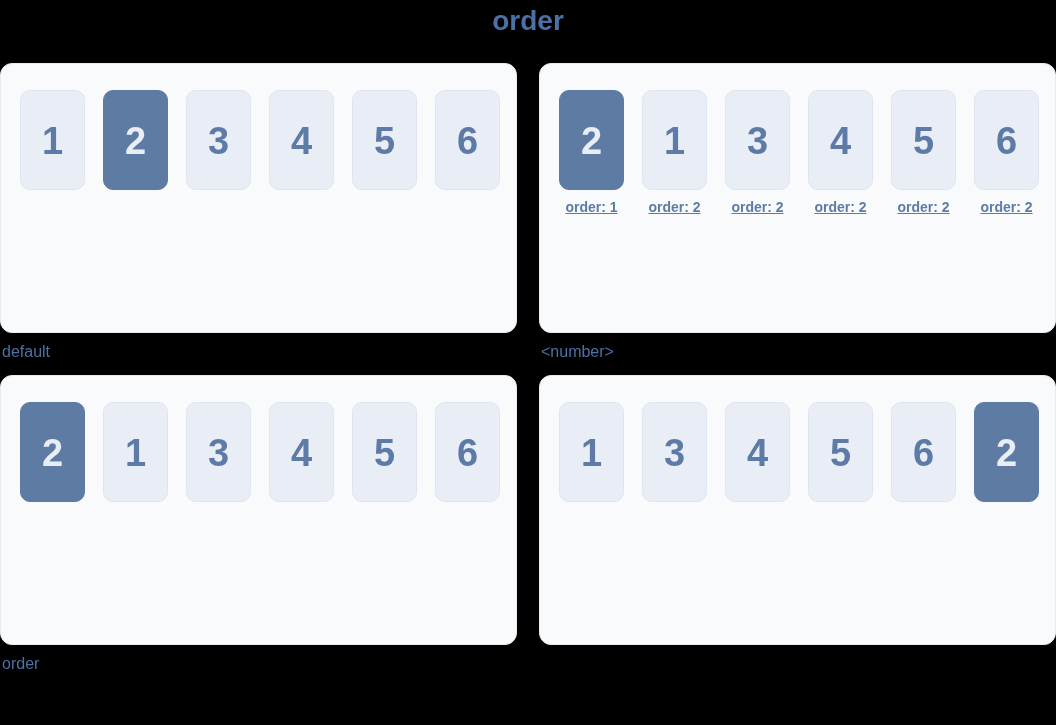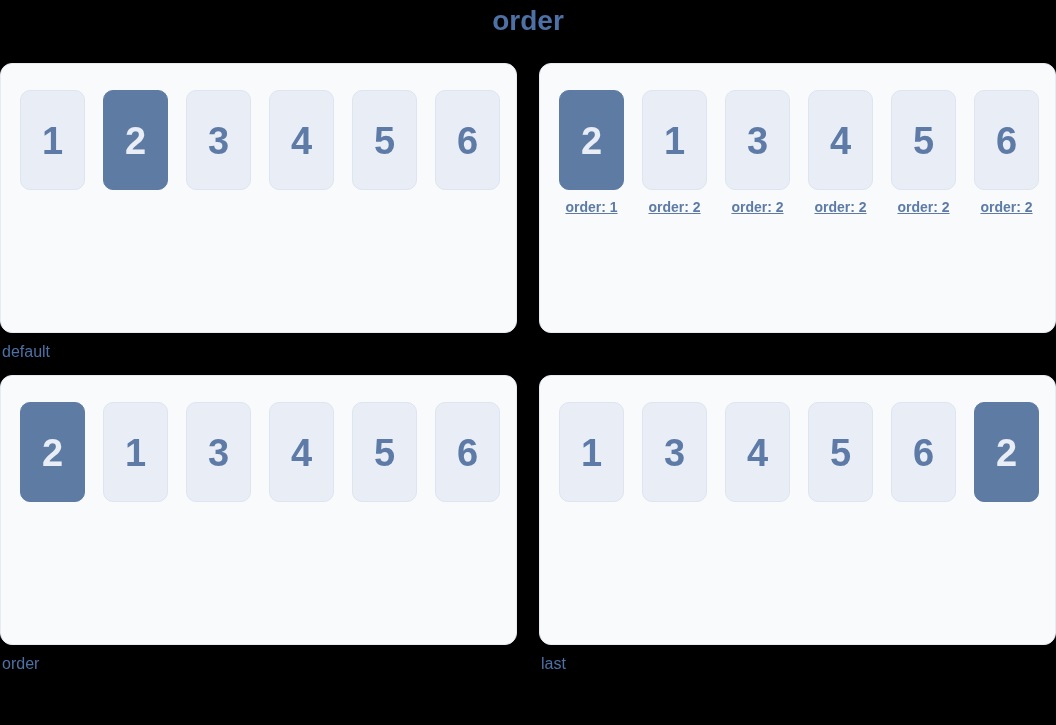--- a/index.html
+++ b/index.html
@@ -123,20 +123,21 @@
         </div>
         <div class="item-col">
           <div class="box">5</div>
           <div class="caption">order: 2</div>
         </div>
         <div class="item-col">
           <div class="box">6</div>
           <div class="caption">order: 2</div>
         </div>
       </div>
+      <div class="panel-label">&lt;number&gt;</div>
     </section>
 
     <section class="cell">
       <div class="panel">
         <div class="box highlight">2</div>
         <div class="box">1</div>
         <div class="box">3</div>
         <div class="box">4</div>
         <div class="box">5</div>
         <div class="box">6</div>
@@ -146,17 +147,16 @@
 
     <section class="cell">
       <div class="panel">
         <div class="box">1</div>
         <div class="box">3</div>
         <div class="box">4</div>
         <div class="box">5</div>
         <div class="box">6</div>
         <div class="box highlight">2</div>
       </div>
-      <div class="panel-label">last</div>
     </section>
 
   </div>
 </div>
 
 </body></html>

